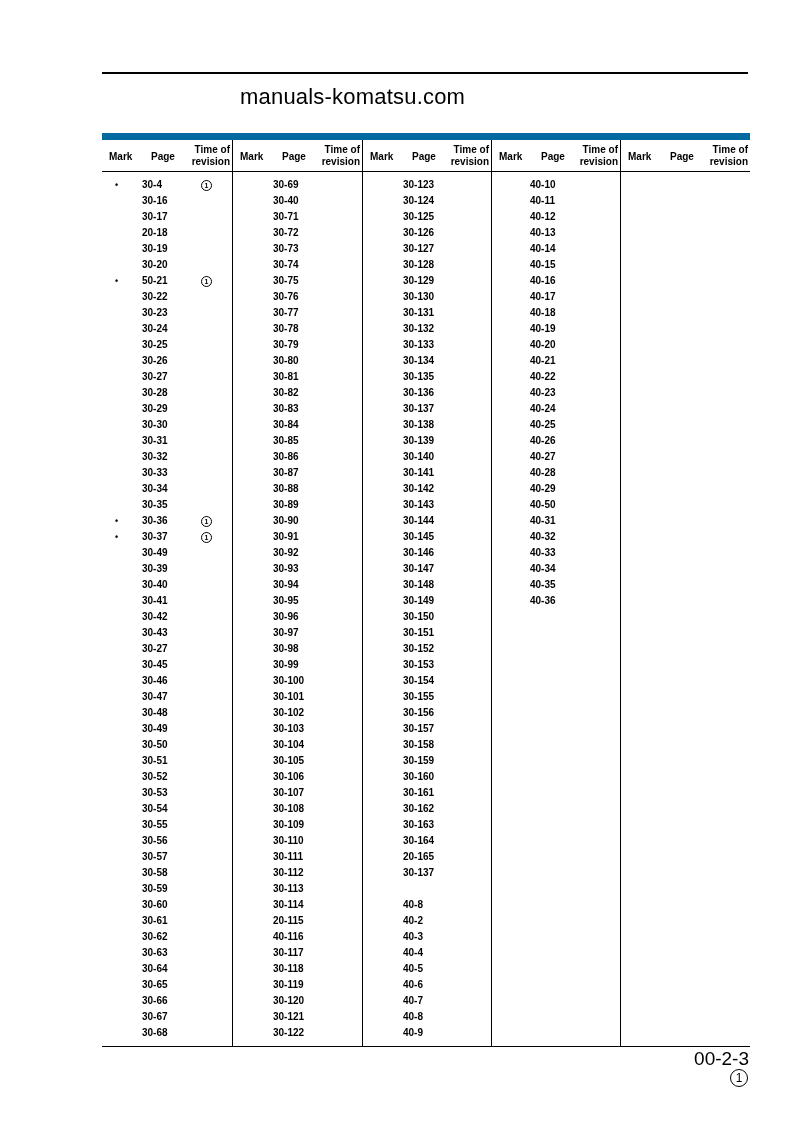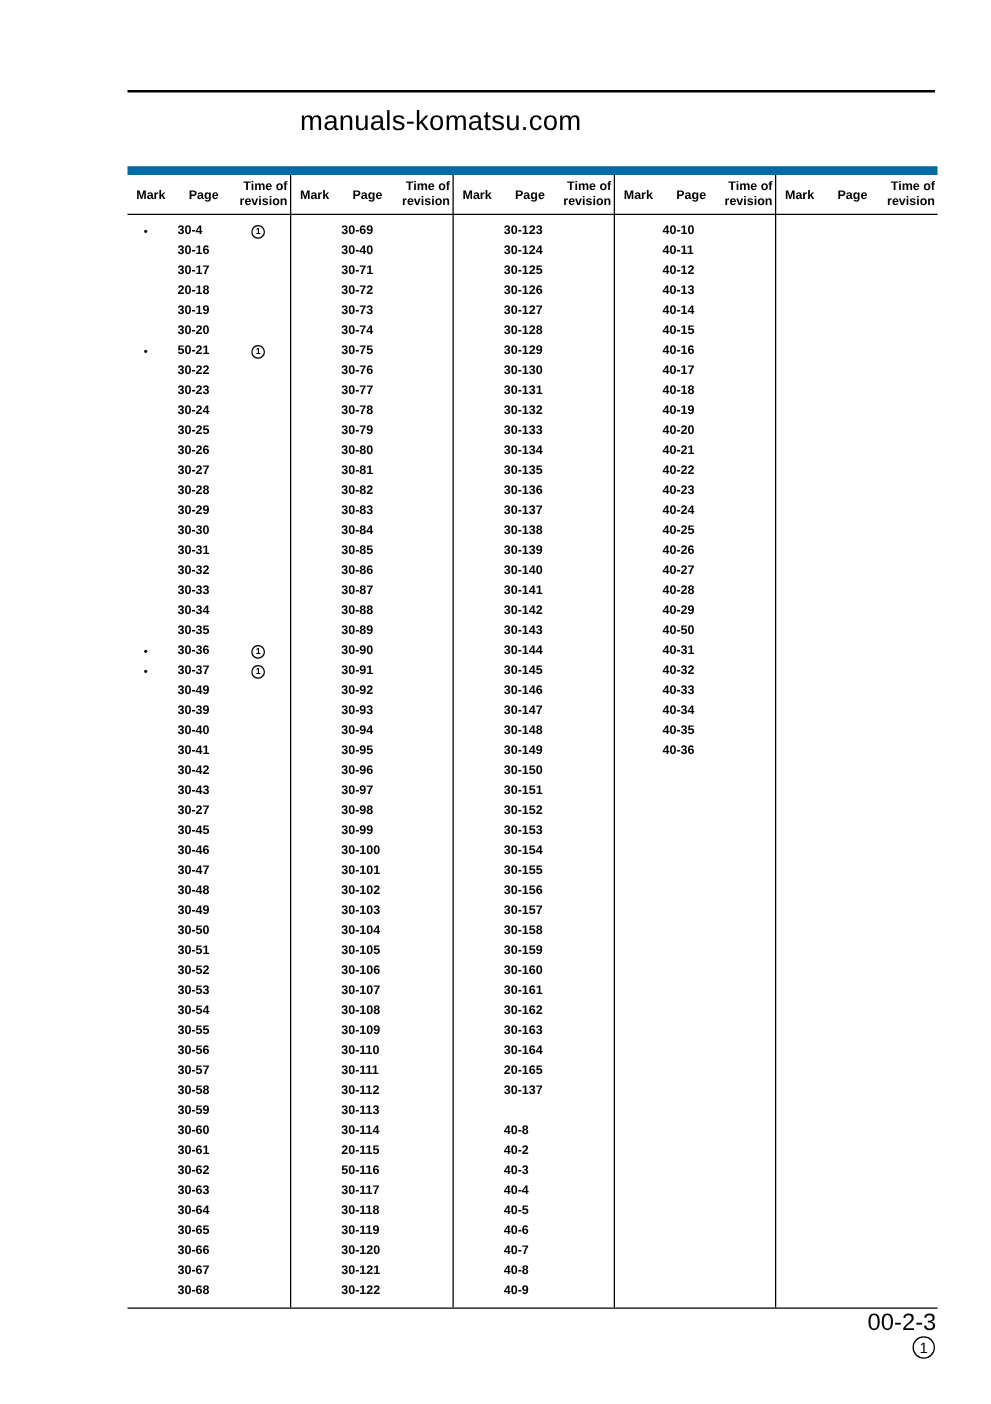--- a/index.html
+++ b/index.html
@@ -460,21 +460,21 @@
         <div class="row">
           <span class="mark" style="left:13px"></span>
           <span class="page" style="left:40px">30-114</span>
         </div>
         <div class="row">
           <span class="mark" style="left:13px"></span>
           <span class="page" style="left:40px">20-115</span>
         </div>
         <div class="row">
           <span class="mark" style="left:13px"></span>
-          <span class="page" style="left:40px">50-116</span>
+          <span class="page" style="left:40px">40-116</span>
         </div>
         <div class="row">
           <span class="mark" style="left:13px"></span>
           <span class="page" style="left:40px">30-117</span>
         </div>
         <div class="row">
           <span class="mark" style="left:13px"></span>
           <span class="page" style="left:40px">30-118</span>
         </div>
         <div class="row">

